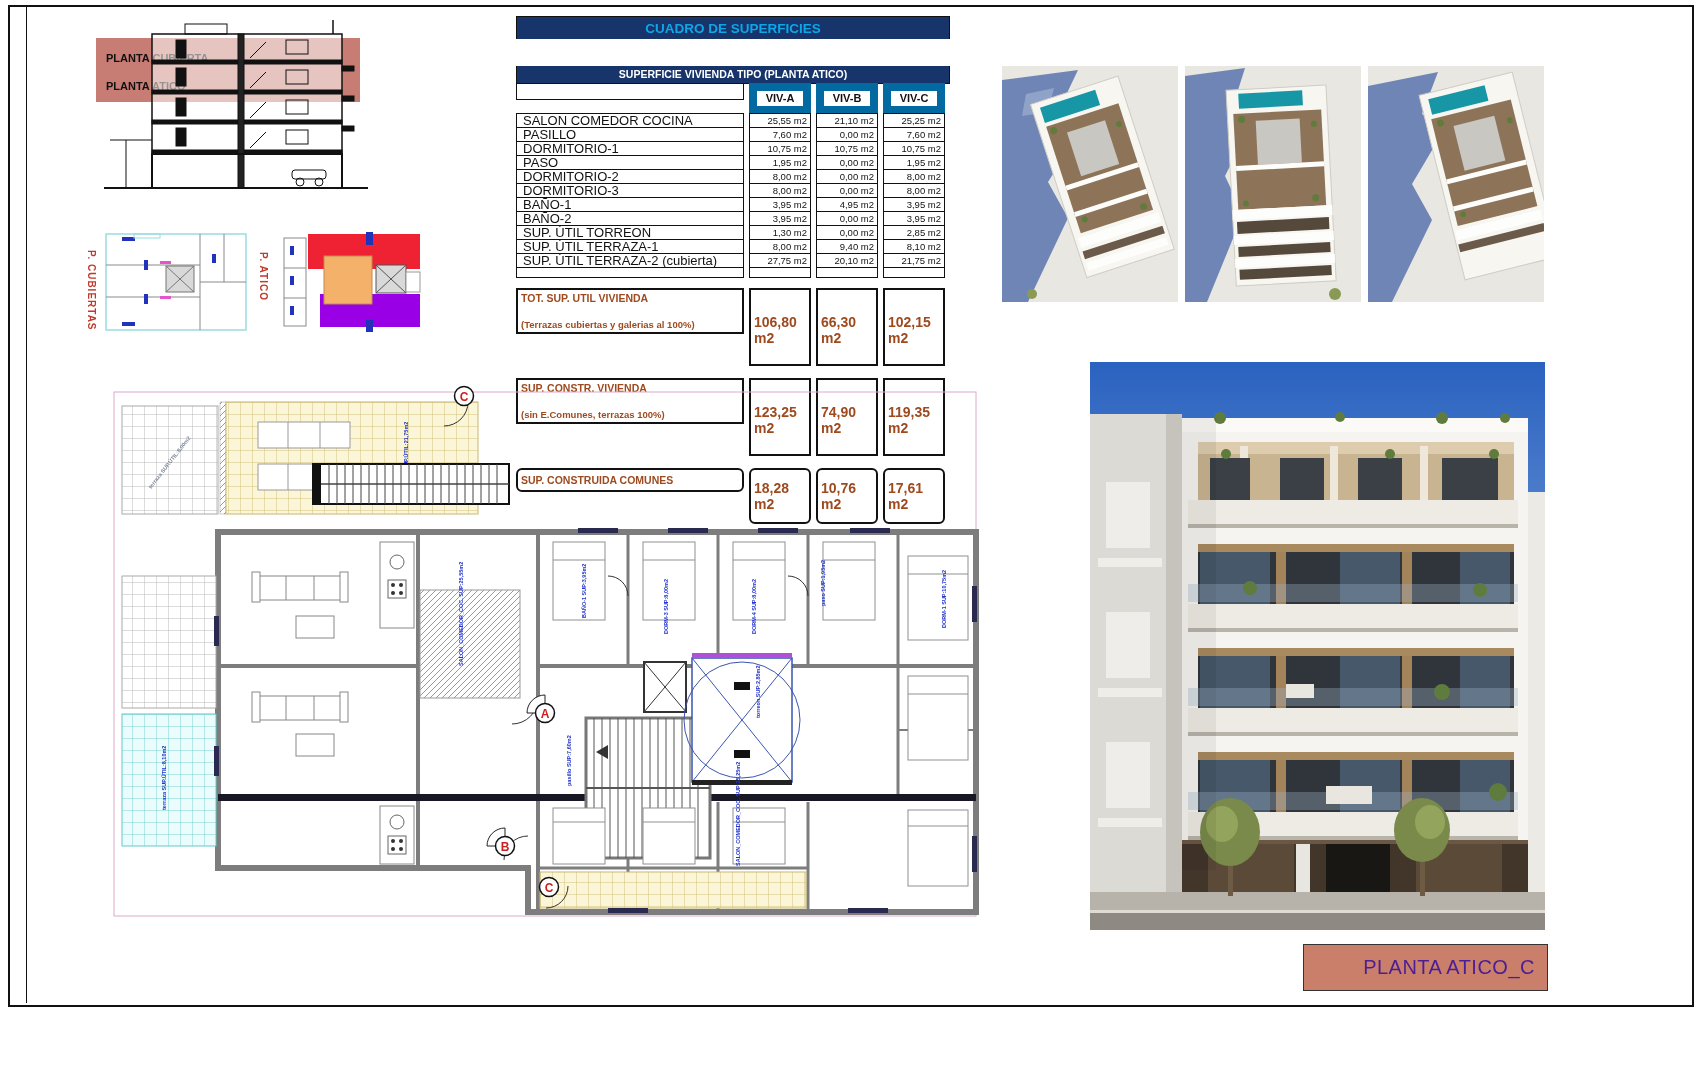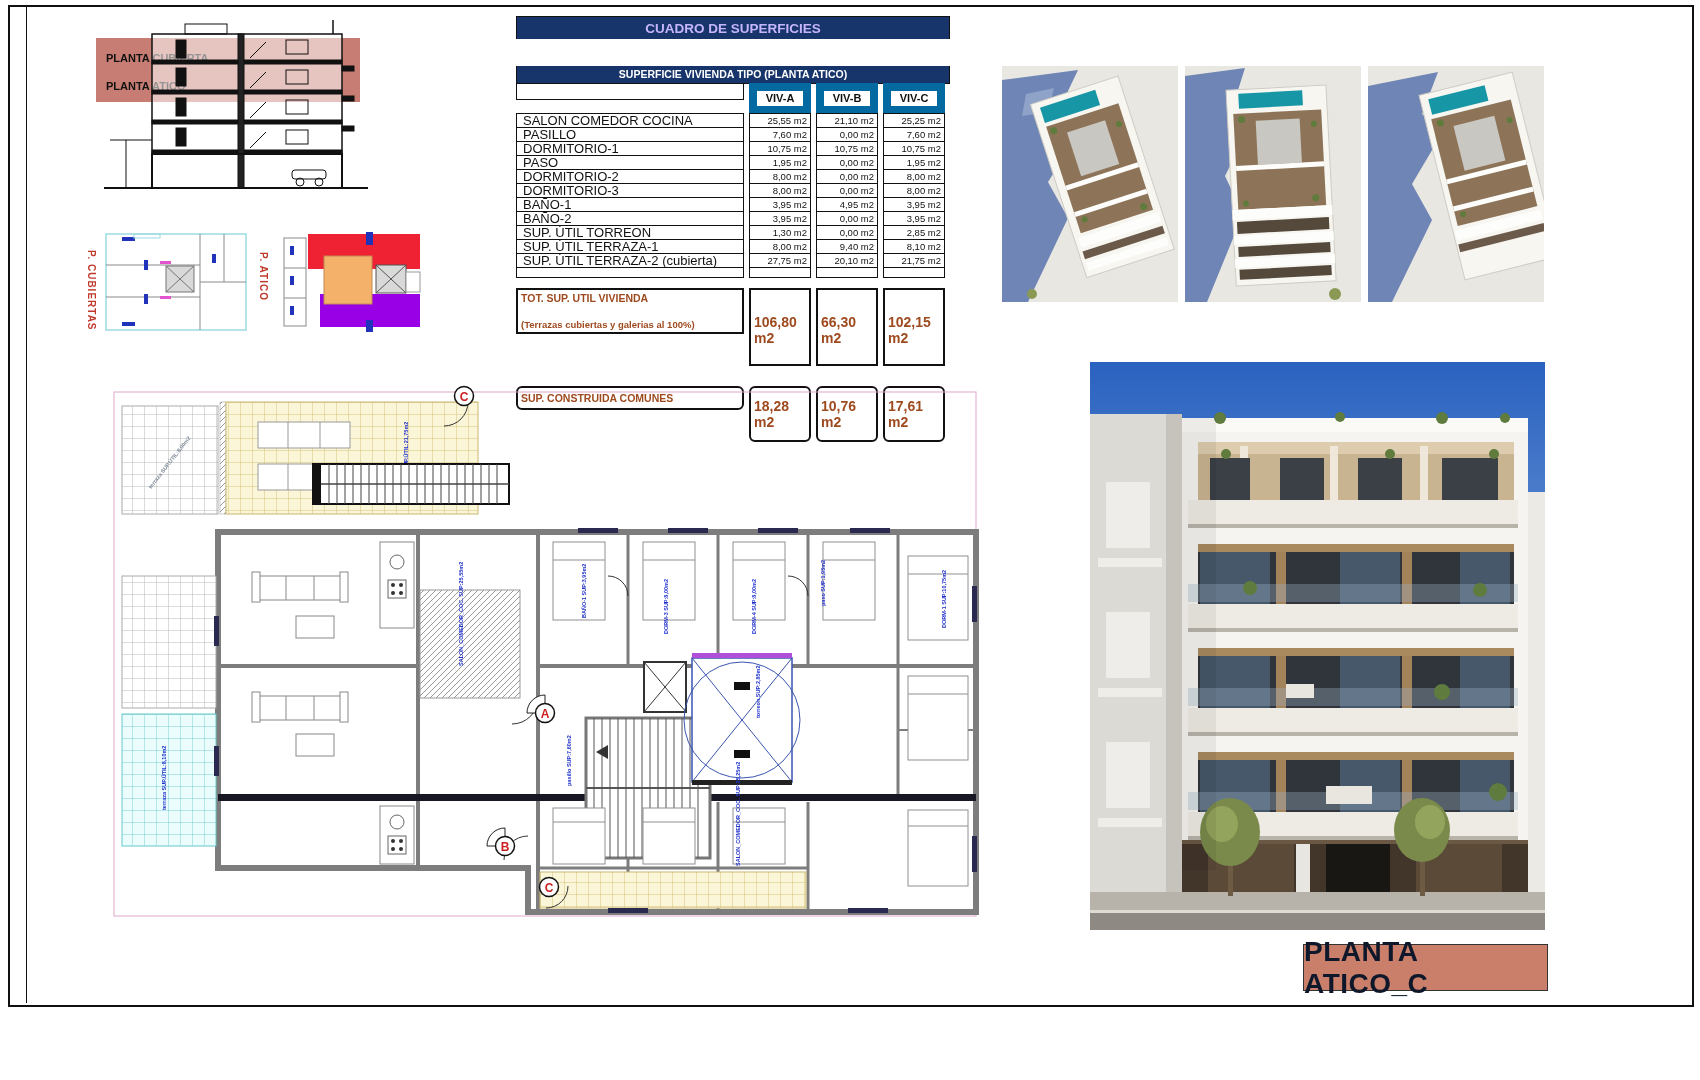--- a/index.html
+++ b/index.html
@@ -11,21 +11,21 @@
   
   .section-svg{position:absolute; left:90px; top:20px;}
   .band-label{font-weight:bold; font-size:11px; fill:#111;}
 
   
   .mini-label{position:absolute; color:#c0392b; font-weight:bold; font-size:10px; writing-mode:vertical-rl; letter-spacing:1px;}
   .mini-svg{position:absolute;}
 
   
   .stable{position:absolute; left:516px; top:16px; width:434px; color:#111;}
-  .stable .hdr1{background:var(--table-header-bg); color:#c4b5fd; font-weight:bold; font-size:13.5px; text-align:center; height:22px; line-height:23px; border:1px solid #111; border-bottom:none;}
+  .stable .hdr1{background:var(--table-header-bg); color:#0ea5e9; font-weight:bold; font-size:13.5px; text-align:center; height:22px; line-height:23px; border:1px solid #111; border-bottom:none;}
   .stable .hdr2{background:var(--table-header-bg); color:#fff; font-weight:bold; font-size:10.5px; text-align:center; height:17px; line-height:17px; border:1px solid #111; border-top:none;margin-top:27px;}
   .trow,.sumrow{display:grid; grid-template-columns:228px 62px 62px 62px; column-gap:5px;}
   .tcell{border:1px solid #111; margin-top:-1px; background:#fff;}
   .colhead .tcell{font-weight:bold; font-size:11px; text-align:center; height:15px; line-height:15px;}
   .colhead .vhead{border:8px solid #0369a1;}
   .trow .lab{font-size:13px; height:13px; line-height:13px; padding-left:6px; white-space:nowrap; overflow:hidden;}
   .trow .val{font-size:9.5px; height:13px; line-height:13px; text-align:right; padding-right:3px;}
   .trow .emptyc{height:9px;}
   .sp6{height:6px;} .sp8{height:8px;}
   .sumrow .tcell{border:2px solid #111; margin-top:4px; color:var(--summary-text); font-weight:bold;}
@@ -44,21 +44,21 @@
   .facade{position:absolute; left:1090px; top:362px;}
 
   
   .plan{position:absolute; left:108px; top:366px;}
   .plan text.blue{fill:var(--plan-blue); font-size:5.5px; font-weight:bold;}
   .plan text.grayl{fill:#7d8796; font-size:5.5px; font-weight:bold;}
   .plan .marker-letter{fill:var(--marker-red); font-size:12px; font-weight:bold; text-anchor:middle;}
 
   
   .title-block{position:absolute; left:1303px; top:944px; width:245px; height:47px; background:var(--salmon); border:1px solid #333; box-sizing:border-box; display:flex; align-items:center; justify-content:flex-end; padding-right:12px;}
-  .title-block span{font-weight:bold; font-size:28px; color:#0f172a; letter-spacing:.5px;}
+  .title-block span{font-weight:normal; font-size:20px; color:#4c1d95; letter-spacing:.5px;}
 </style>
 </head>
 <body>
 
 <div id="sheet">
   <div class="frame"></div>
   <div class="frame-inner-line"></div>
 
   <svg class="section-svg" width="290" height="200" viewBox="0 0 290 200">
     <rect x="6" y="18" width="264" height="64" fill="#c4766b" opacity="0.95"></rect>
@@ -233,20 +233,29 @@
     <div class="sumrow h42">
       <div class="tcell sumlab">
           <div class="slab">TOT. SUP. UTIL VIVIENDA</div>
           <div class="ssub">(Terrazas cubiertas y galerias al 100%)</div>
         </div>
       <div class="tcell sumval">106,80 m2</div>
       <div class="tcell sumval">66,30 m2</div>
       <div class="tcell sumval">102,15 m2</div>
     </div>
     <div class="sp8"></div>
+    <div class="sumrow h42">
+      <div class="tcell sumlab">
+          <div class="slab">SUP. CONSTR. VIVIENDA</div>
+          <div class="ssub">(sin E.Comunes, terrazas 100%)</div>
+        </div>
+      <div class="tcell sumval">123,25 m2</div>
+      <div class="tcell sumval">74,90 m2</div>
+      <div class="tcell sumval">119,35 m2</div>
+    </div>
     <div class="sp8"></div>
     <div class="sumrow h20">
       <div class="tcell sumlab">
           <div class="slab">SUP. CONSTRUIDA COMUNES</div>
         </div>
       <div class="tcell sumval">18,28 m2</div>
       <div class="tcell sumval">10,76 m2</div>
       <div class="tcell sumval">17,61 m2</div>
     </div>
     <div class="sp6"></div>

